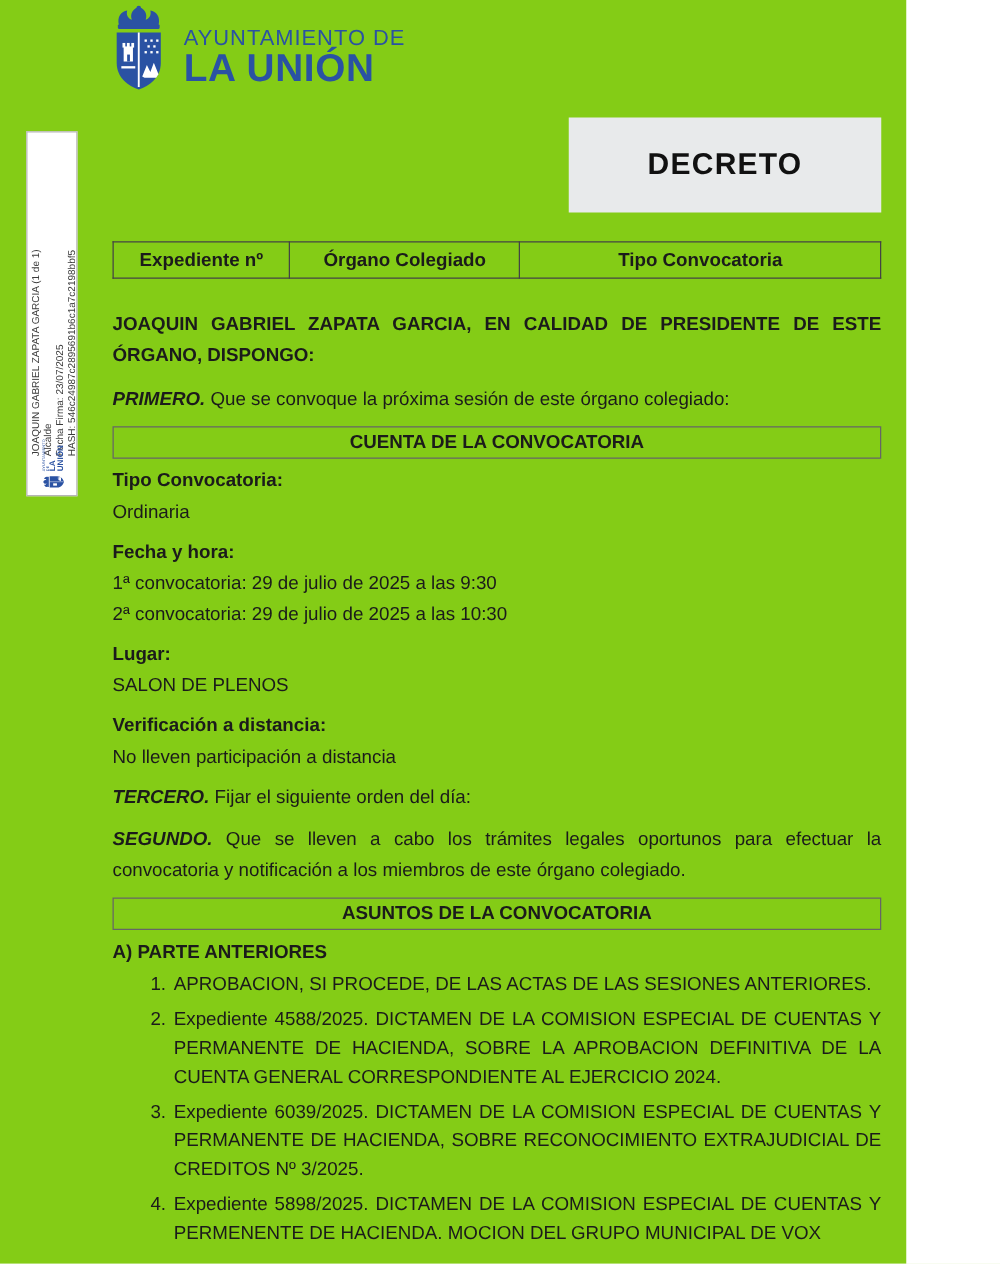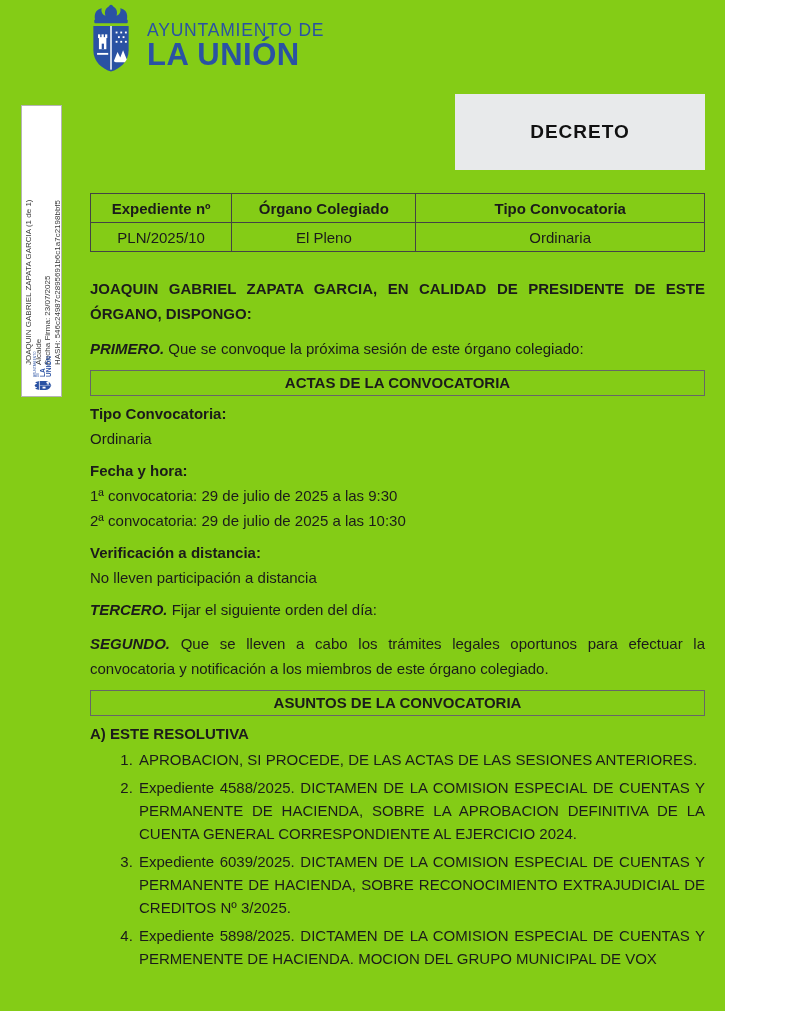--- a/index.html
+++ b/index.html
@@ -19,21 +19,21 @@
   .logo-shield { width: 52px; height: 72px; }
   .logo-text { display: flex; flex-direction: column; line-height: 1.05; color: #2a52a3; }
   .logo-line1 { font-size: 17.5px; letter-spacing: 0.8px; font-weight: 400; margin-top: 14px;}
   .logo-line2 { font-size: 31px; font-weight: 700; letter-spacing: 0.5px; }
 
   
   .decreto-box {
     position: absolute; left: 455px; top: 94px; width: 250px; height: 76px;
     background: #e8eaeb; display: flex; align-items: center; justify-content: center;
   }
-  .decreto-box span { font-size: 19px; font-weight: 700; letter-spacing: 1px; color: #111; }
+  .decreto-box span { font-size: 24px; font-weight: 700; letter-spacing: 1px; color: #111; }
 
   
   .sign-box {
     position: absolute; left: 21px; top: 105px; width: 41px; height: 292px;
     border: 1px solid #b5b5b5; background: #fff;
   }
   .rot { position: absolute; transform-origin: 0 0; transform: rotate(-90deg) translateX(-100%); }
   .sign-lines { left: 24px; top: 181px; width: 184px; height: 38px;
     font-size: 8px; line-height: 9.5px; color: #3a3a3a; white-space: nowrap; }
   .mini-logo { left: 30px; top: 352px; width: 40px; height: 26px;
@@ -154,58 +154,57 @@
 
   <div class="content">
 
     <table class="summary">
       <tbody>
           <tr>
         <th class="col-1">Expediente nº</th>
         <th class="col-2">Órgano Colegiado</th>
         <th class="col-3">Tipo Convocatoria</th>
       </tr>
-      <tr>
-        <td>PLN/2025/10</td>
-        <td>El Pleno</td>
-        <td>Ordinaria</td>
-      </tr>
     </tbody>
       </table>
 
     <p class="p-intro">JOAQUIN GABRIEL ZAPATA GARCIA, EN CALIDAD DE PRESIDENTE DE ESTE ÓRGANO, DISPONGO:</p>
 
     <p class="p-body"><b>PRIMERO.</b><span> Que se convoque la próxima sesión de este órgano colegiado:</span></p>
 
-    <div class="section-header">ACTAS DE LA CONVOCATORIA</div>
+    <div class="section-header">CUENTA DE LA CONVOCATORIA</div>
 
     <div class="field-group">
       <div class="field-label">Tipo Convocatoria:</div>
       <div>Ordinaria</div>
     </div>
 
     <div class="field-group">
       <div class="field-label">Fecha y hora:</div>
       <div>1ª convocatoria: 29 de julio de 2025 a las 9:30</div>
       <div>2ª convocatoria: 29 de julio de 2025 a las 10:30</div>
     </div>
 
+    <div class="field-group">
+      <div class="field-label">Lugar:</div>
+      <div>SALON DE PLENOS</div>
+    </div>
 
     <div class="field-group">
       <div class="field-label">Verificación a distancia:</div>
       <div>No lleven participación a distancia</div>
     </div>
 
     <p class="p-body"><b>TERCERO.</b><span> Fijar el siguiente orden del día:</span></p>
 
     <p class="p-body"><b>SEGUNDO.</b><span> Que se lleven a cabo los trámites legales oportunos para efectuar la convocatoria y notificación a los miembros de este órgano colegiado.</span></p>
 
     <div class="section-header">ASUNTOS DE LA CONVOCATORIA</div>
 
-    <div class="parte">A) ESTE RESOLUTIVA</div>
+    <div class="parte">A) PARTE ANTERIORES</div>
 
     <ol class="agenda">
       <li>APROBACION, SI PROCEDE, DE LAS ACTAS DE LAS SESIONES ANTERIORES.</li>
       <li>Expediente 4588/2025. DICTAMEN DE LA COMISION ESPECIAL DE CUENTAS Y PERMANENTE DE HACIENDA, SOBRE LA APROBACION DEFINITIVA DE LA CUENTA GENERAL CORRESPONDIENTE AL EJERCICIO 2024.</li>
       <li>Expediente 6039/2025. DICTAMEN DE LA COMISION ESPECIAL DE CUENTAS Y PERMANENTE DE HACIENDA, SOBRE RECONOCIMIENTO EXTRAJUDICIAL DE CREDITOS Nº 3/2025.</li>
       <li>Expediente 5898/2025. DICTAMEN DE LA COMISION ESPECIAL DE CUENTAS Y PERMENENTE DE HACIENDA. MOCION DEL GRUPO MUNICIPAL DE VOX</li>
     </ol>
 
   </div>
 </div>

